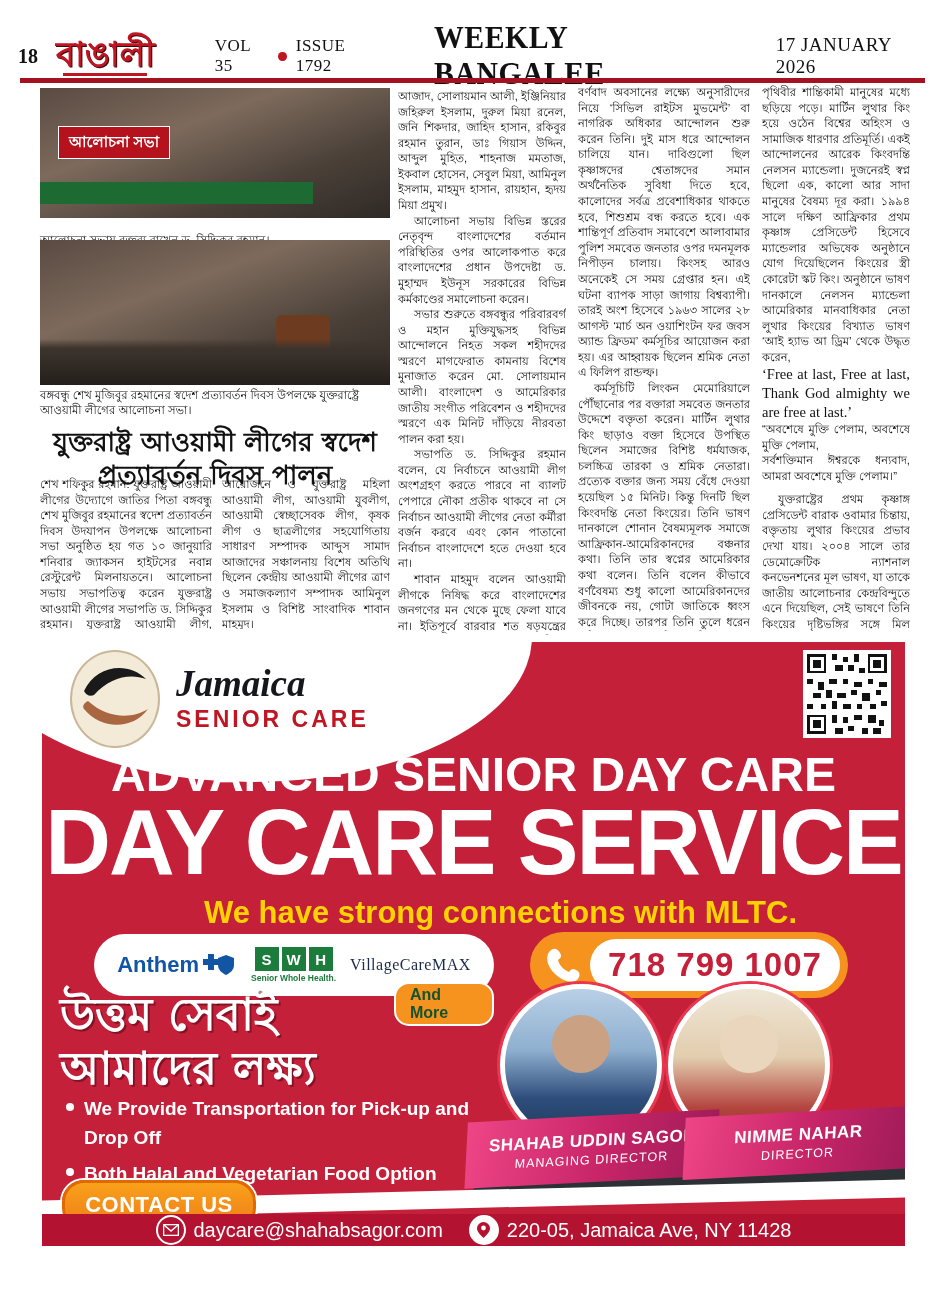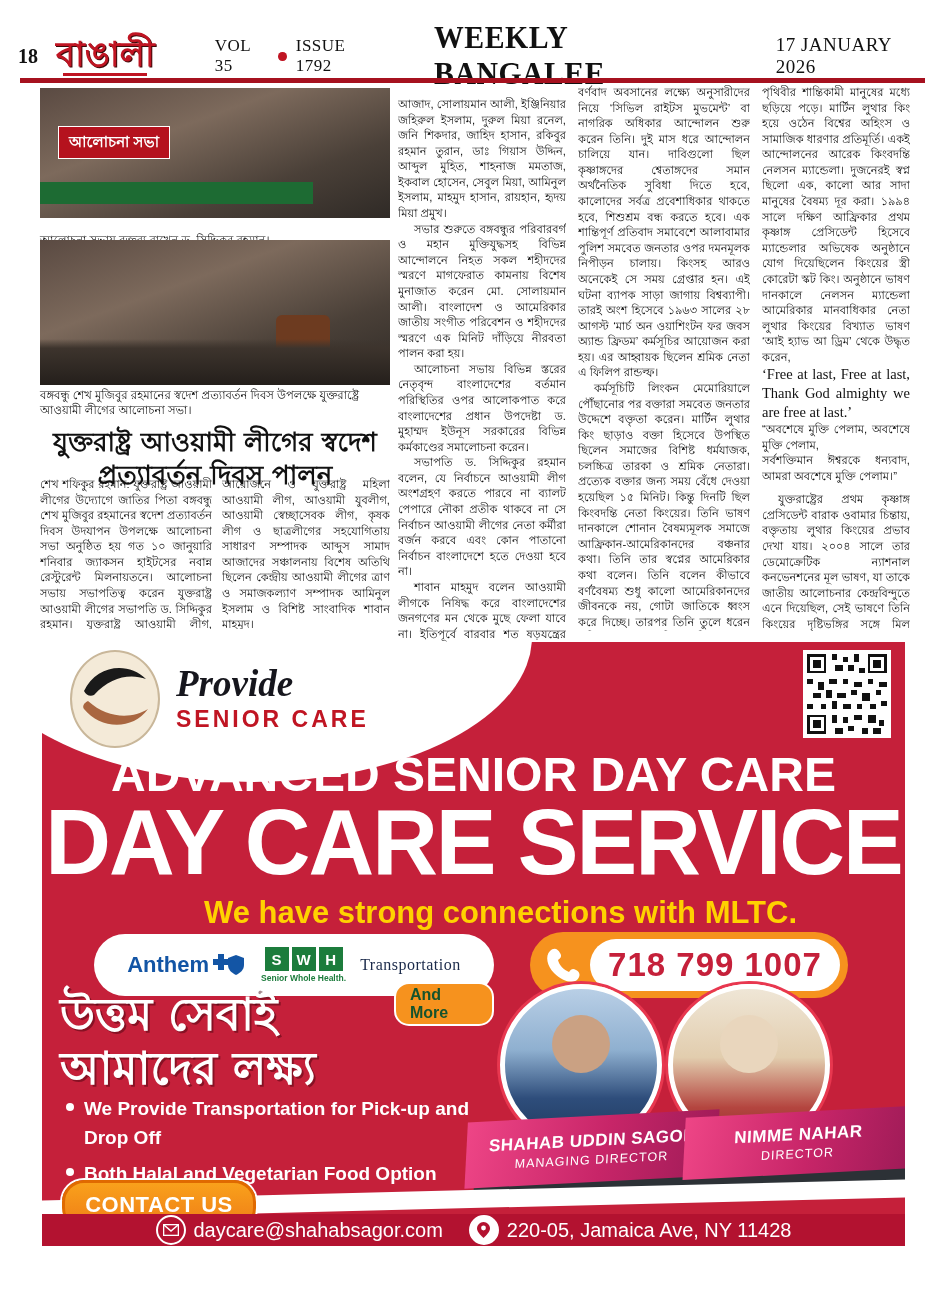--- a/index.html
+++ b/index.html
@@ -33,21 +33,21 @@
   .ph-crowdstrip{position:absolute;left:0;bottom:0;width:100%;height:46px;
                  background:linear-gradient(0deg,#241f1b,#3d342d 80%,transparent);}
   .caption{position:absolute;left:40px;width:350px;font-size:11.5px;line-height:1.3;color:#111;}
   .cap1{top:148px;}
   .cap2{top:303px;}
   .headline1{position:absolute;left:40px;top:324px;width:350px;text-align:center;font-weight:bold;
              font-size:26px;line-height:1.25;font-family:"DejaVu Sans",sans-serif;}
   .bodytext{font-size:11.3px;line-height:1.38;text-align:justify;}
   .colA{position:absolute;left:40px;top:392px;width:172px;height:152px;overflow:hidden;}
   .colB{position:absolute;left:222px;top:392px;width:168px;height:152px;overflow:hidden;}
-  .colC{position:absolute;left:398px;top:12px;width:168px;height:546px;overflow:hidden;}
+  .colC{position:absolute;left:398px;top:4px;width:168px;height:546px;overflow:hidden;}
   .colD{position:absolute;left:578px;top:0px;width:172px;height:546px;overflow:hidden;}
   .colE{position:absolute;left:762px;top:0px;width:148px;height:546px;overflow:hidden;}
   .bodytext p{margin:0;}
   .bodytext p.ind{text-indent:16px;}
   .quote-en{font-family:"Liberation Serif",serif;font-size:14.5px;line-height:1.3;margin:4px 0;}
   .gap8{height:8px;}
   
   .ad{position:absolute;left:42px;top:642px;width:863px;height:604px;background:#c5203a;overflow:hidden;}
   .blob{position:absolute;left:-70px;top:-150px;width:560px;height:290px;background:#ffffff;
         border-radius:50%;}
@@ -156,22 +156,22 @@
     <div class="colA bodytext">
       <p>শেখ শফিকুর রহমান: যুক্তরাষ্ট্র আওয়ামী লীগের উদ্যোগে জাতির পিতা বঙ্গবন্ধু শেখ মুজিবুর রহমানের স্বদেশ প্রত্যাবর্তন দিবস উদযাপন উপলক্ষে আলোচনা সভা অনুষ্ঠিত হয় গত ১০ জানুয়ারি শনিবার জ্যাকসন হাইটসের নবান্ন রেস্টুরেন্ট মিলনায়তনে। আলোচনা সভায় সভাপতিত্ব করেন যুক্তরাষ্ট্র আওয়ামী লীগের সভাপতি ড. সিদ্দিকুর রহমান। যুক্তরাষ্ট্র আওয়ামী লীগ, নিউইয়র্ক মহানগর আওয়ামী লীগ, নিউইয়র্ক স্টেট আওয়ামী লীগের যৌথ</p>
     </div>
     <div class="colB bodytext">
       <p>আয়োজনে ও যুক্তরাষ্ট্র মহিলা আওয়ামী লীগ, আওয়ামী যুবলীগ, আওয়ামী স্বেচ্ছাসেবক লীগ, কৃষক লীগ ও ছাত্রলীগের সহযোগিতায় সাধারণ সম্পাদক আব্দুস সামাদ আজাদের সঞ্চালনায় বিশেষ অতিথি ছিলেন কেন্দ্রীয় আওয়ামী লীগের ত্রাণ ও সমাজকল্যাণ সম্পাদক আমিনুল ইসলাম ও বিশিষ্ট সাংবাদিক শাবান মাহমুদ।</p>
 
     </div>
 
     <div class="colC bodytext">
       <p>আজাদ, সোলায়মান আলী, ইঞ্জিনিয়ার জহিরুল ইসলাম, দুরুল মিয়া রনেল, জনি শিকদার, জাহিদ হাসান, রকিবুর রহমান তুরান, ডাঃ গিয়াস উদ্দিন, আব্দুল মুহিত, শাহনাজ মমতাজ, ইকবাল হোসেন, সেবুল মিয়া, আমিনুল ইসলাম, মাহমুদ হাসান, রায়হান, হৃদয় মিয়া প্রমুখ।</p>
+      <p class="ind">আলোচনা সভায় বিভিন্ন স্তরের নেতৃবৃন্দ বাংলাদেশের বর্তমান পরিস্থিতির ওপর আলোকপাত করে বাংলাদেশের প্রধান উপদেষ্টা ড. মুহাম্মদ ইউনূস সরকারের বিভিন্ন কর্মকাণ্ডের সমালোচনা করেন।</p>
       <p class="ind">সভার শুরুতে বঙ্গবন্ধুর পরিবারবর্গ ও মহান মুক্তিযুদ্ধসহ বিভিন্ন আন্দোলনে নিহত সকল শহীদদের স্মরণে মাগফেরাত কামনায় বিশেষ মুনাজাত করেন মো. সোলায়মান আলী। বাংলাদেশ ও আমেরিকার জাতীয় সংগীত পরিবেশন ও শহীদদের স্মরণে এক মিনিট দাঁড়িয়ে নীরবতা পালন করা হয়।</p>
-      <p class="ind">আলোচনা সভায় বিভিন্ন স্তরের নেতৃবৃন্দ বাংলাদেশের বর্তমান পরিস্থিতির ওপর আলোকপাত করে বাংলাদেশের প্রধান উপদেষ্টা ড. মুহাম্মদ ইউনূস সরকারের বিভিন্ন কর্মকাণ্ডের সমালোচনা করেন।</p>
       <p class="ind">সভাপতি ড. সিদ্দিকুর রহমান বলেন, যে নির্বাচনে আওয়ামী লীগ অংশগ্রহণ করতে পারবে না ব্যালট পেপারে নৌকা প্রতীক থাকবে না সে নির্বাচন আওয়ামী লীগের নেতা কর্মীরা বর্জন করবে এবং কোন পাতানো নির্বাচন বাংলাদেশে হতে দেওয়া হবে না।</p>
       <p class="ind">শাবান মাহমুদ বলেন আওয়ামী লীগকে নিষিদ্ধ করে বাংলাদেশের জনগণের মন থেকে মুছে ফেলা যাবে না। ইতিপূর্বে বারবার শত ষড়যন্ত্রের মোকাবেলা করে সফলভাবে ফিরে এসে বাংলাদেশ আওয়ামী লীগ বাংলাদেশের মানুষের ভাগ্য উন্নয়নে অগ্রণী ভূমিকা পালন করেছে।</p>
 
     </div>
 
     <div class="colD bodytext">
       <p>বর্ণবাদ অবসানের লক্ষ্যে অনুসারীদের নিয়ে ‘সিভিল রাইটস মুভমেন্ট’ বা নাগরিক অধিকার আন্দোলন শুরু করেন তিনি। দুই মাস ধরে আন্দোলন চালিয়ে যান। দাবিগুলো ছিল কৃষ্ণাঙ্গদের শ্বেতাঙ্গদের সমান অর্থনৈতিক সুবিধা দিতে হবে, কালোদের সর্বত্র প্রবেশাধিকার থাকতে হবে, শিশুশ্রম বন্ধ করতে হবে। এক শান্তিপূর্ণ প্রতিবাদ সমাবেশে আলাবামার পুলিশ সমবেত জনতার ওপর দমনমূলক নিপীড়ন চালায়। কিংসহ আরও অনেকেই সে সময় গ্রেপ্তার হন। এই ঘটনা ব্যাপক সাড়া জাগায় বিশ্বব্যাপী। তারই অংশ হিসেবে ১৯৬৩ সালের ২৮ আগস্ট ‘মার্চ অন ওয়াশিংটন ফর জবস অ্যান্ড ফ্রিডম’ কর্মসূচির আয়োজন করা হয়। এর আহ্বায়ক ছিলেন শ্রমিক নেতা এ ফিলিপ রান্ডল্ফ।</p>
       <p class="ind">কর্মসূচিটি লিংকন মেমোরিয়ালে পৌঁছানোর পর বক্তারা সমবেত জনতার উদ্দেশে বক্তৃতা করেন। মার্টিন লুথার কিং ছাড়াও বক্তা হিসেবে উপস্থিত ছিলেন সমাজের বিশিষ্ট ধর্মযাজক, চলচ্চিত্র তারকা ও শ্রমিক নেতারা। প্রত্যেক বক্তার জন্য সময় বেঁধে দেওয়া হয়েছিল ১৫ মিনিট। কিন্তু দিনটি ছিল কিংবদন্তি নেতা কিংয়ের। তিনি ভাষণ দানকালে শোনান বৈষম্যমূলক সমাজে আফ্রিকান-আমেরিকানদের বঞ্চনার কথা। তিনি তার স্বপ্নের আমেরিকার কথা বলেন। তিনি বলেন কীভাবে বর্ণবৈষম্য শুধু কালো আমেরিকানদের জীবনকে নয়, গোটা জাতিকে ধ্বংস করে দিচ্ছে। তারপর তিনি তুলে ধরেন ভবিষ্যতের আমেরিকা নিয়ে তার স্বপ্নাবাদ, যেখানে সব আমেরিকান হবে সমান - এটাই হবে সত্যিকারের স্বপ্নের আমেরিকা।</p>
 
     </div>
@@ -191,21 +191,21 @@
     <div class="blob"></div>
 
     <div class="brand">
       <span class="hands-oval">
         <svg width="78" height="84" viewBox="0 0 78 84">
           <path d="M8 34 C20 8 52 4 70 22 C54 16 34 20 18 38 C14 40 10 38 8 34 Z" fill="#1a1a1a"></path>
           <path d="M8 52 C24 72 56 74 72 52 C56 62 32 62 12 44 C8 46 6 49 8 52 Z" fill="#a96640"></path>
         </svg>
       </span>
       <span class="brand-txt">
-        <span class="brand-script">Provide</span>
+        <span class="brand-script">Jamaica</span>
         <span class="brand-sub">SENIOR CARE</span>
       </span>
     </div>
 
     <svg class="qr" viewBox="0 0 29 29" shape-rendering="crispEdges">
       <rect width="29" height="29" fill="#fff"></rect>
       <g fill="#111">
         <rect x="0" y="0" width="7" height="7"></rect>
           <rect x="1" y="1" width="5" height="5" fill="#fff"></rect>
           <rect x="2" y="2" width="3" height="3"></rect>
@@ -266,21 +266,21 @@
         </svg>
       </span>
       <span class="swh">
         <span class="swh-row">
           <span class="swh-sq">S</span>
           <span class="swh-sq">W</span>
           <span class="swh-sq">H</span>
         </span>
         <span class="swh-sub">Senior Whole Health.</span>
       </span>
-      <span class="vcm">Transportation</span>
+      <span class="vcm">VillageCareMAX</span>
       <span class="andmore">And More</span>
     </div>
 
     <div class="phone-pill">
       <svg class="phone-ic" viewBox="0 0 40 40">
         <path d="M8 6 C12 2 16 4 18 8 C20 11 19 13 16 15 C17 20 22 25 27 27 C29 24 31 23 34 25 C38 27 39 31 35 35 C30 39 20 36 12 28 C5 21 3 11 8 6 Z" fill="#ffffff"></path>
       </svg>
       <span class="phone-num">718 799 1007</span>
     </div>
 

